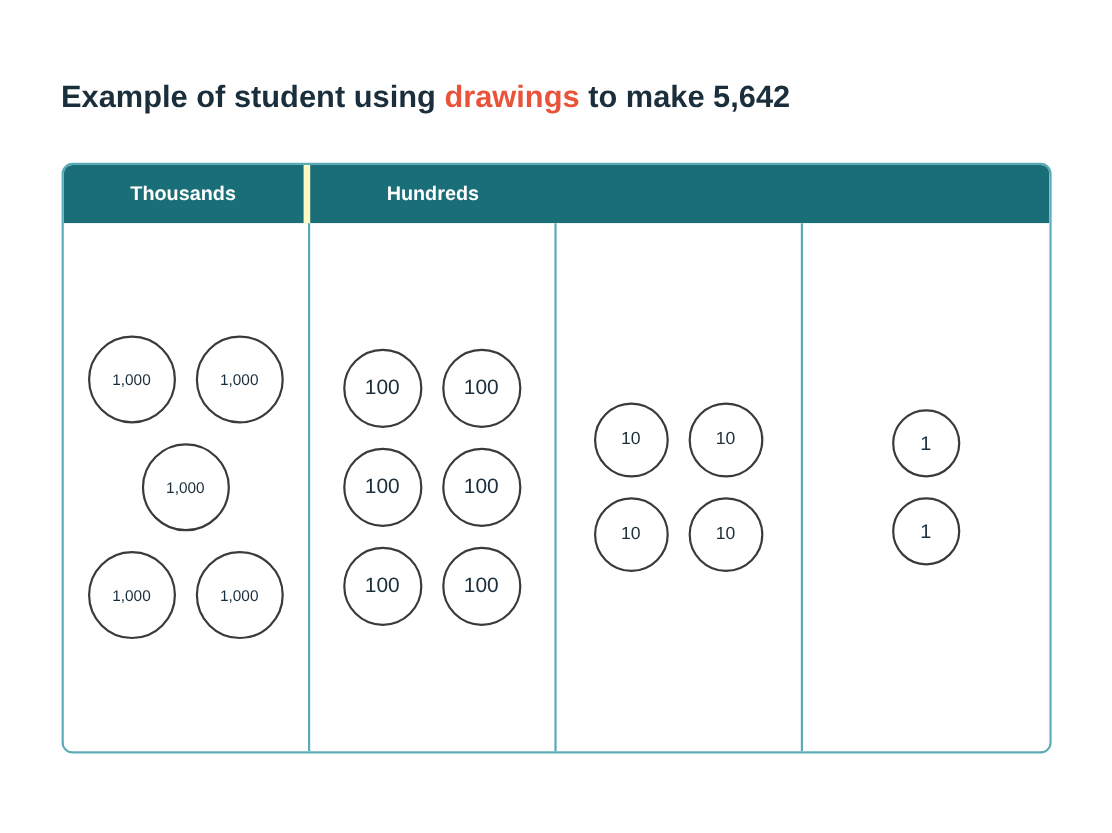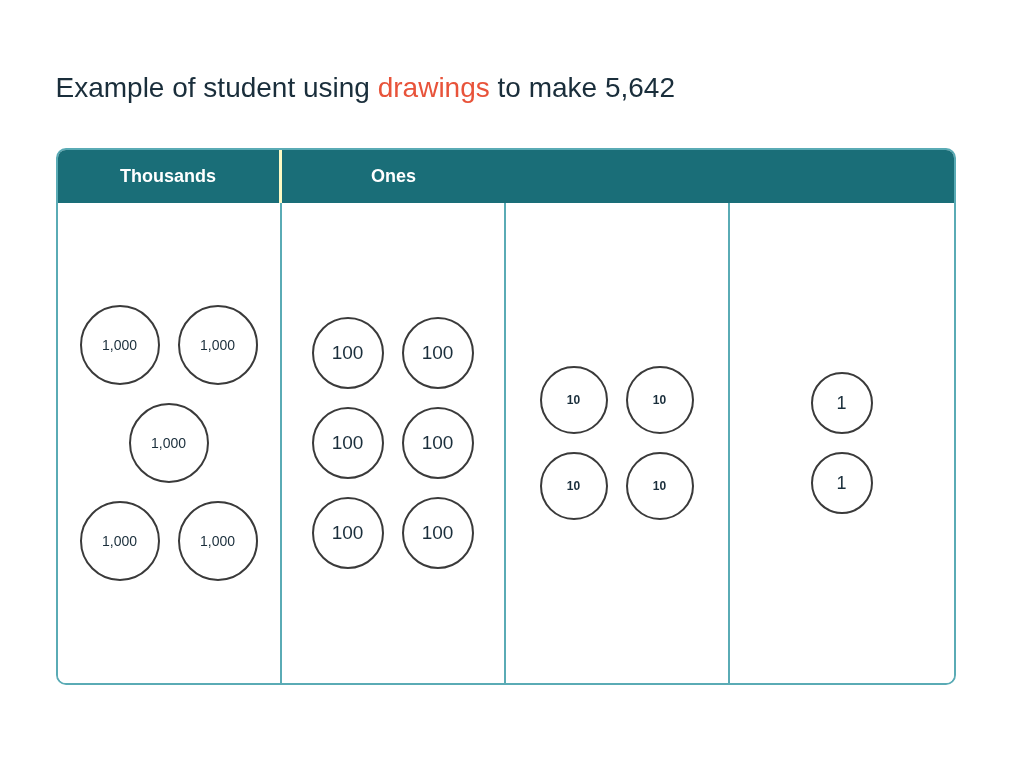--- a/index.html
+++ b/index.html
@@ -13,21 +13,21 @@
       width: 1011px;
     }
 
     .page-wrapper {
       width: 960px;
       padding: 40px 30px;
     }
 
     .page-title {
       font-size: 28px;
-      font-weight: 400;
+      font-weight: 700;
       color: #1a2e3b;
       margin-bottom: 44px;
     }
 
     .page-title .highlight {
       color: #e8533a;
     }
 
     .place-value-table {
       border: 2px solid #5aabb5;
@@ -41,21 +41,21 @@
       grid-template-columns: 1fr 1fr 1fr 1fr;
       background-color: #1a6e78;
     }
 
     .header-cell {
       padding: 16px 10px;
       text-align: center;
       color: #ffffff;
       font-weight: 700;
       font-size: 18px;
-      border-right: 3px solid #fef9c3;
+      border-right: 6px solid #fef9c3;
     }
 
     .header-cell:last-child {
       border-right: none;
     }
 
     .table-body {
       display: grid;
       grid-template-columns: 1fr 1fr 1fr 1fr;
       background: #ffffff;
@@ -111,42 +111,41 @@
 
     .circle-md {
       width: 72px;
       height: 72px;
       font-size: 19px;
     }
 
     .circle-sm {
       width: 68px;
       height: 68px;
-      font-size: 12px;
-      font-weight: bold;
+      font-size: 16px;
     }
 
     .circle-xs {
       width: 62px;
       height: 62px;
       font-size: 18px;
     }
   </style>
 </head>
 <body>
 
 <div class="page-wrapper">
   <h1 class="page-title">
     <span>Example of student using </span><span class="highlight">drawings</span><span> to make 5,642</span>
   </h1>
 
   <div class="place-value-table">
     <div class="table-header">
       <div class="header-cell">Thousands</div>
-      <div class="header-cell">Ones</div>
+      <div class="header-cell">Hundreds</div>
     </div>
 
     <div class="table-body">
 
       <div class="body-cell">
         <div class="circles-group">
           <div class="circles-row">
             <div class="circle circle-lg">1,000</div>
             <div class="circle circle-lg">1,000</div>
           </div>

